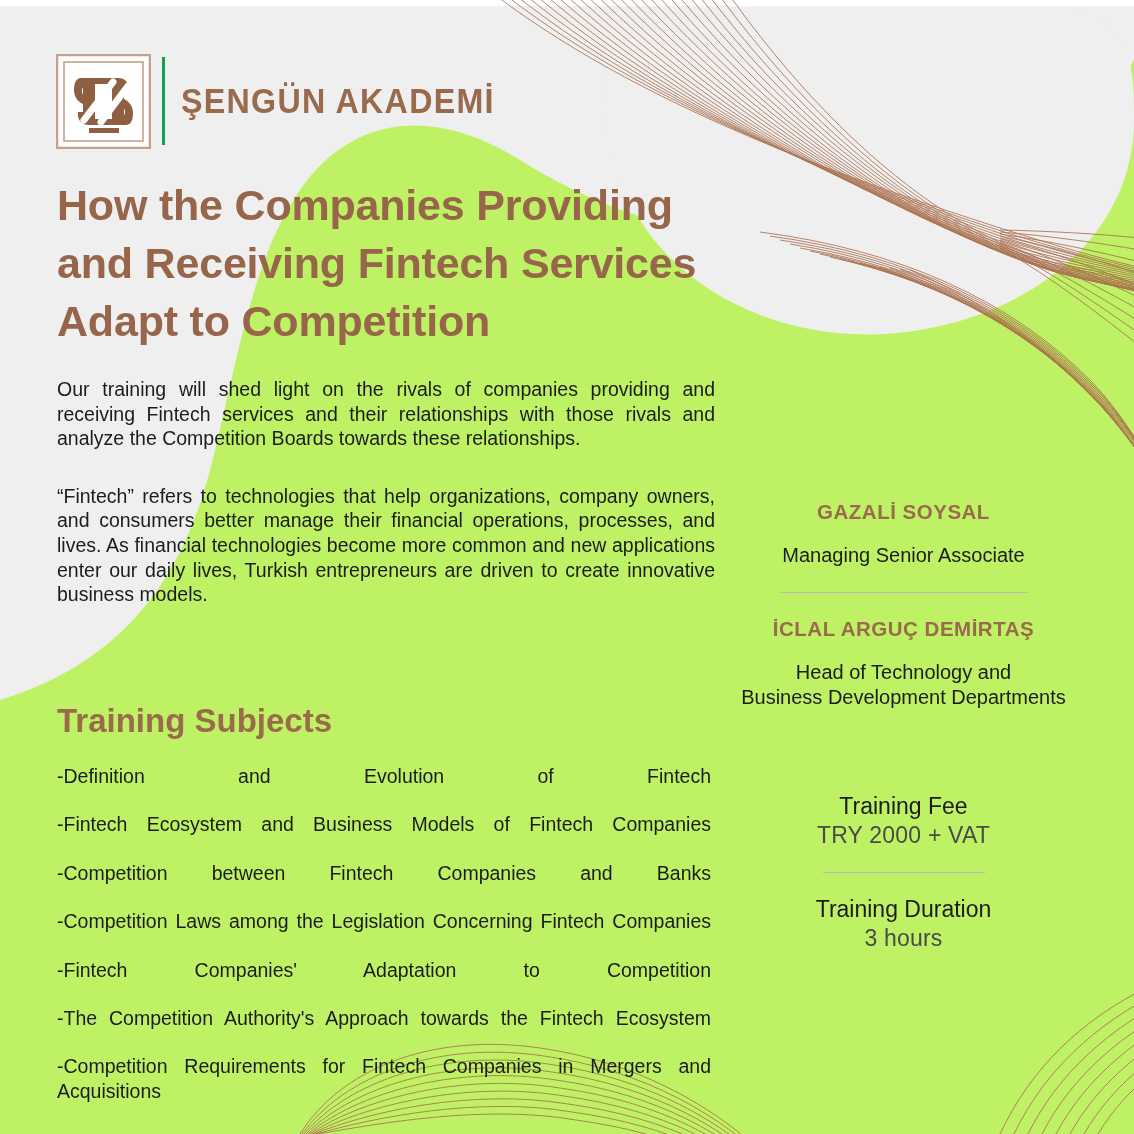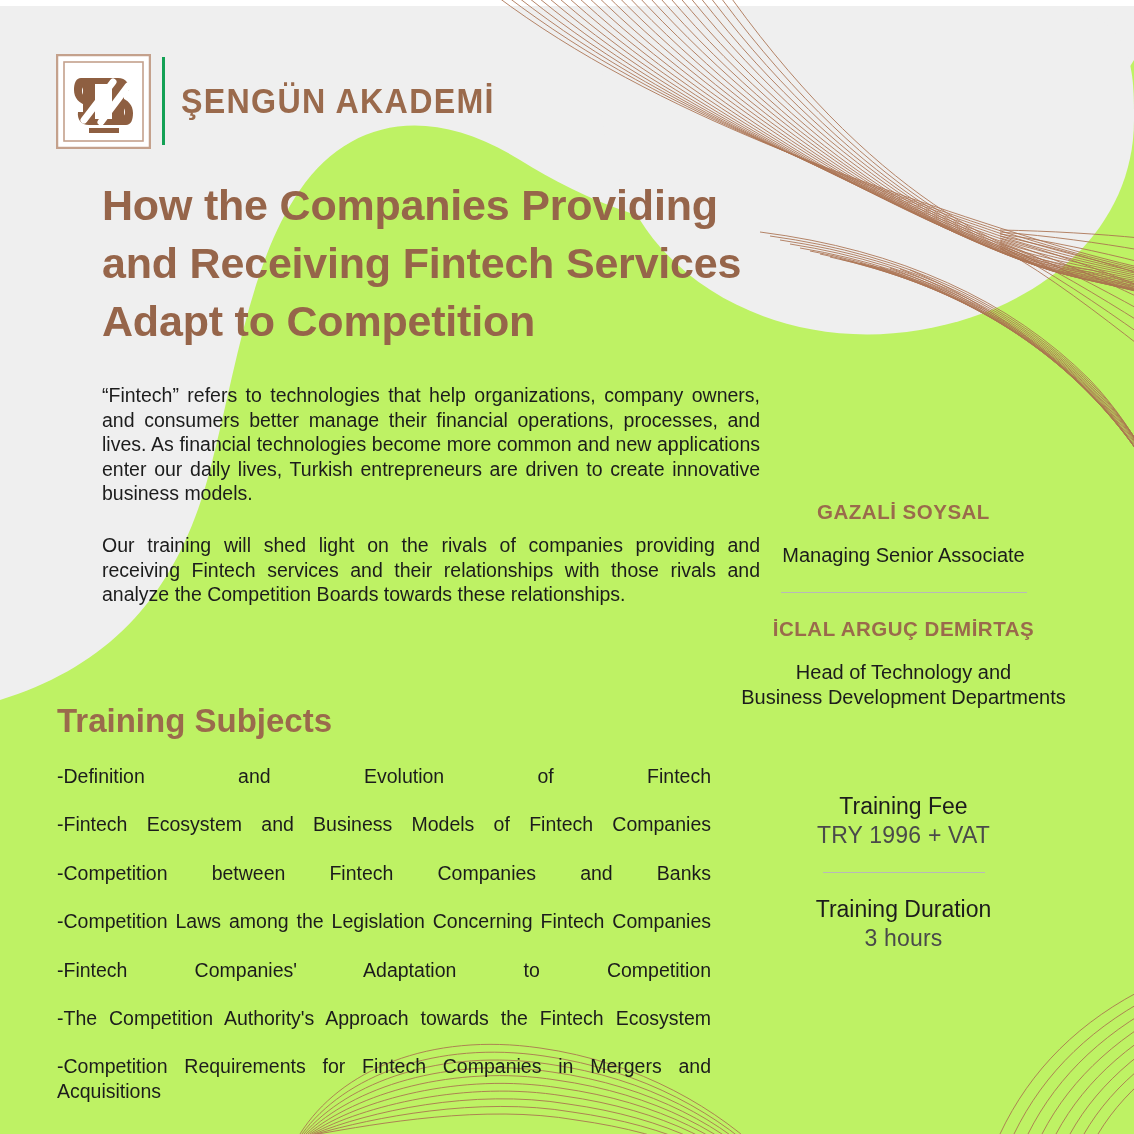--- a/index.html
+++ b/index.html
@@ -65,21 +65,20 @@
     transform-origin: left center;
     white-space: nowrap;
   }
 
   
   .left-col {
     position: absolute;
     left: 57px;
     top: 176px;
     width: 658px;
-    margin-left: 45px;
   }
 
   .main-title {
     font-size: 43px;
     line-height: 58px;
     font-weight: 700;
     color: #96654a;
     letter-spacing: -0.2px;
     white-space: pre-line;
   }
@@ -341,23 +340,23 @@
     <div class="logo-text">ŞENGÜN AKADEMİ</div>
   </div>
 
   <div class="left-col">
 
     <h1 class="main-title">How the Companies Providing
 and Receiving Fintech Services
 Adapt to Competition</h1>
 
 
+    <p class="body-para second">Our training will shed light on the rivals of companies providing and receiving Fintech services and their relationships with those rivals and analyze the Competition Boards towards these relationships.</p>
+
     <p class="body-para first">“Fintech” refers to technologies that help organizations, company owners, and consumers better manage their financial operations, processes, and lives.  As financial technologies become more common and new applications enter our daily lives, Turkish entrepreneurs are driven to create innovative business models.</p>
-
-    <p class="body-para second">Our training will shed light on the rivals of companies providing and receiving Fintech services and their relationships with those rivals and analyze the Competition Boards towards these relationships.</p>
   </div>
 
   <h2 class="head-subjects">Training Subjects</h2>
 
   <div class="subjects-list">
     <div class="subject-item">-Definition and Evolution of Fintech</div>
     <div class="subject-item">-Fintech Ecosystem and Business Models of Fintech Companies</div>
     <div class="subject-item">-Competition between Fintech Companies and Banks</div>
     <div class="subject-item">-Competition Laws among the Legislation Concerning Fintech Companies</div>
     <div class="subject-item">-Fintech Companies' Adaptation to Competition</div>
@@ -378,21 +377,21 @@
       <div class="speaker-name">İCLAL ARGUÇ DEMİRTAŞ</div>
       <div class="speaker-role">Head of Technology and
 Business Development Departments</div>
     </div>
   </div>
 
   <div class="details">
 
     <div>
       <div class="detail-label">Training Fee</div>
-      <div class="detail-value">TRY 1996 + VAT</div>
+      <div class="detail-value">TRY 2000 + VAT</div>
     </div>
 
     <div class="rule-small"></div>
 
     <div>
       <div class="detail-label">Training Duration</div>
       <div class="detail-value">3 hours</div>
     </div>
   </div>
 

